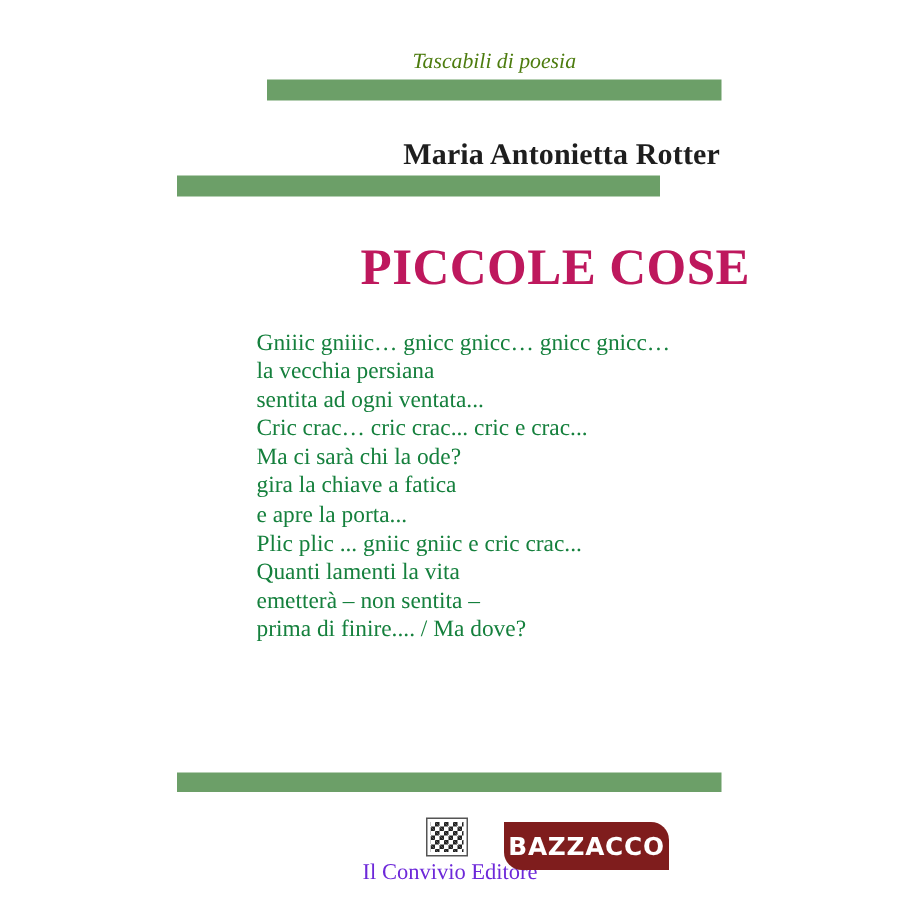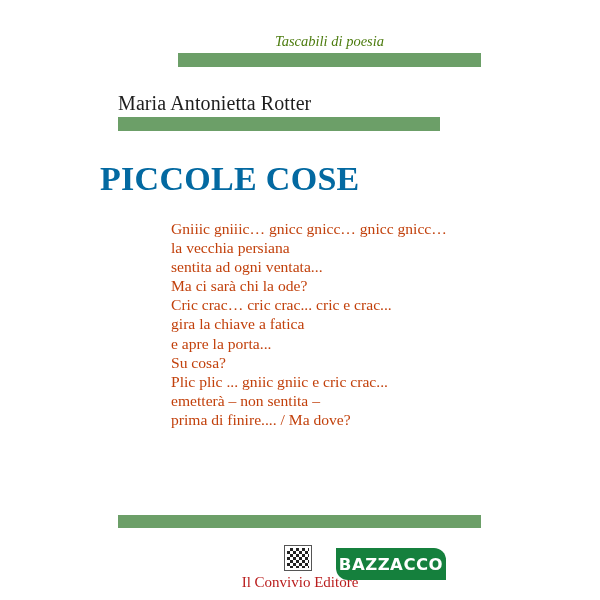--- a/index.html
+++ b/index.html
@@ -9,56 +9,56 @@
       font-family: "Liberation Serif", "DejaVu Serif", serif;
       color: #1e1e1e;
     }
     .abs { position: absolute; }
     .bar { position: absolute; background: #6c9f68; }
     .series {
       left: 178px; width: 303px; top: 33px; text-align: center;
       font-style: italic; font-size: 14.5px; color: #4d7c0f; white-space: nowrap;
     }
     .author {
-      left: 118px; width: 362px; top: 92px; text-align: left;
-      font-weight: normal; font-size: 20px; color: #1e1e1e; white-space: nowrap;
+      left: 118px; width: 362px; top: 92px; text-align: right;
+      font-weight: bold; font-size: 20px; color: #1e1e1e; white-space: nowrap;
       letter-spacing: 0.1px;
     }
     .title {
-      left: 100px; width: 400px; top: 160px; text-align: left;
-      font-weight: bold; font-size: 34px; color: #0369a1; white-space: nowrap;
+      left: 100px; width: 400px; top: 160px; text-align: right;
+      font-weight: bold; font-size: 34px; color: #be185d; white-space: nowrap;
       letter-spacing: 0.3px;
     }
     .poem {
       left: 171px; top: 219px; margin: 0; padding: 0; list-style: none;
     }
     .poem li {
-      font-size: 15.6px; line-height: 19.1px; height: 19.1px; white-space: nowrap; color: #c2410c;
+      font-size: 15.6px; line-height: 19.1px; height: 19.1px; white-space: nowrap; color: #15803d;
     }
     .logo {
       left: 284px; top: 545px; width: 28px; height: 26px;
       border: 1px solid #555; box-sizing: border-box; padding: 2px;
       background: #fff;
     }
     .logo-grid {
       width: 100%; height: 100%;
       background-color: #fff;
       background-image:
         linear-gradient(45deg, #222 25%, transparent 25%, transparent 75%, #222 75%),
         linear-gradient(45deg, #222 25%, transparent 25%, transparent 75%, #222 75%);
       background-size: 6px 6px;
       background-position: 0 0, 3px 3px;
     }
     .publisher {
       left: 230px; width: 140px; top: 574px; text-align: center;
-      font-size: 15px; color: #b91c1c; white-space: nowrap;
+      font-size: 15px; color: #6d28d9; white-space: nowrap;
     }
     .badge {
       left: 336px; top: 548px; width: 110px; height: 32px;
-      background: #15803d;
+      background: #7f1d1d;
       border-radius: 0 12px 0 12px;
       color: #ffffff;
       font-family: "DejaVu Sans", "Liberation Sans", sans-serif;
       font-weight: bold; font-size: 16.5px;
       display: flex; align-items: center; justify-content: center;
       letter-spacing: 0.5px;
     }
   </style>
 </head>
 <body>
@@ -68,26 +68,26 @@
 
 <div class="abs author">Maria Antonietta Rotter</div>
 <div class="bar" style="left:118px;top:117px;width:322px;height:14px;"></div>
 
 <div class="abs title">PICCOLE COSE</div>
 
 <ul class="abs poem">
   <li>Gniiic gniiic… gnicc gnicc… gnicc gnicc…</li>
   <li>la vecchia persiana</li>
   <li>sentita ad ogni ventata...</li>
+  <li>Cric crac… cric crac... cric e crac...</li>
   <li>Ma ci sarà chi la ode?</li>
-  <li>Cric crac… cric crac... cric e crac...</li>
   <li>gira la chiave a fatica</li>
   <li>e apre la porta...</li>
-  <li>Su cosa?</li>
   <li>Plic plic ... gniic gniic e cric crac...</li>
+  <li>Quanti lamenti la vita</li>
   <li>emetterà – non sentita –</li>
   <li>prima di finire.... / Ma dove?</li>
 </ul>
 
 <div class="bar" style="left:118px;top:515px;width:363px;height:13px;"></div>
 
 <div class="abs logo">
   <div class="logo-grid"></div>
 </div>
 <div class="abs publisher">Il Convivio Editore</div>

